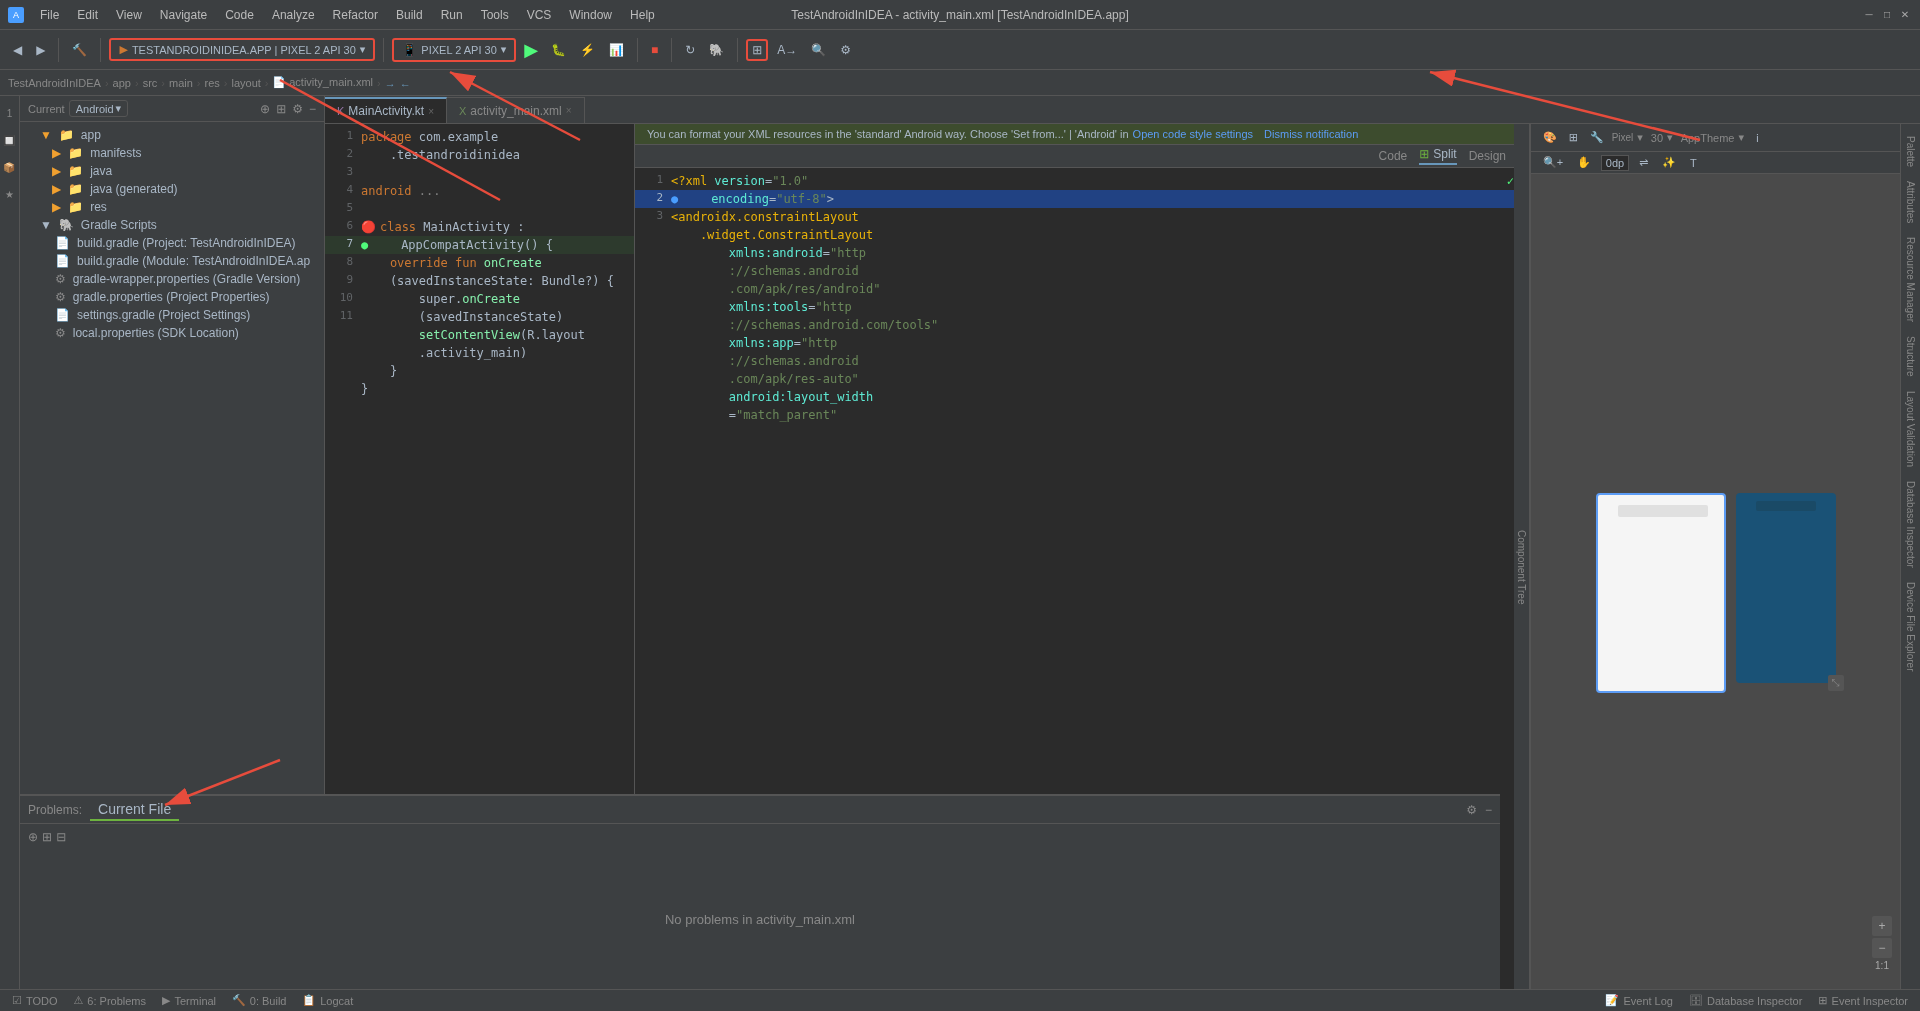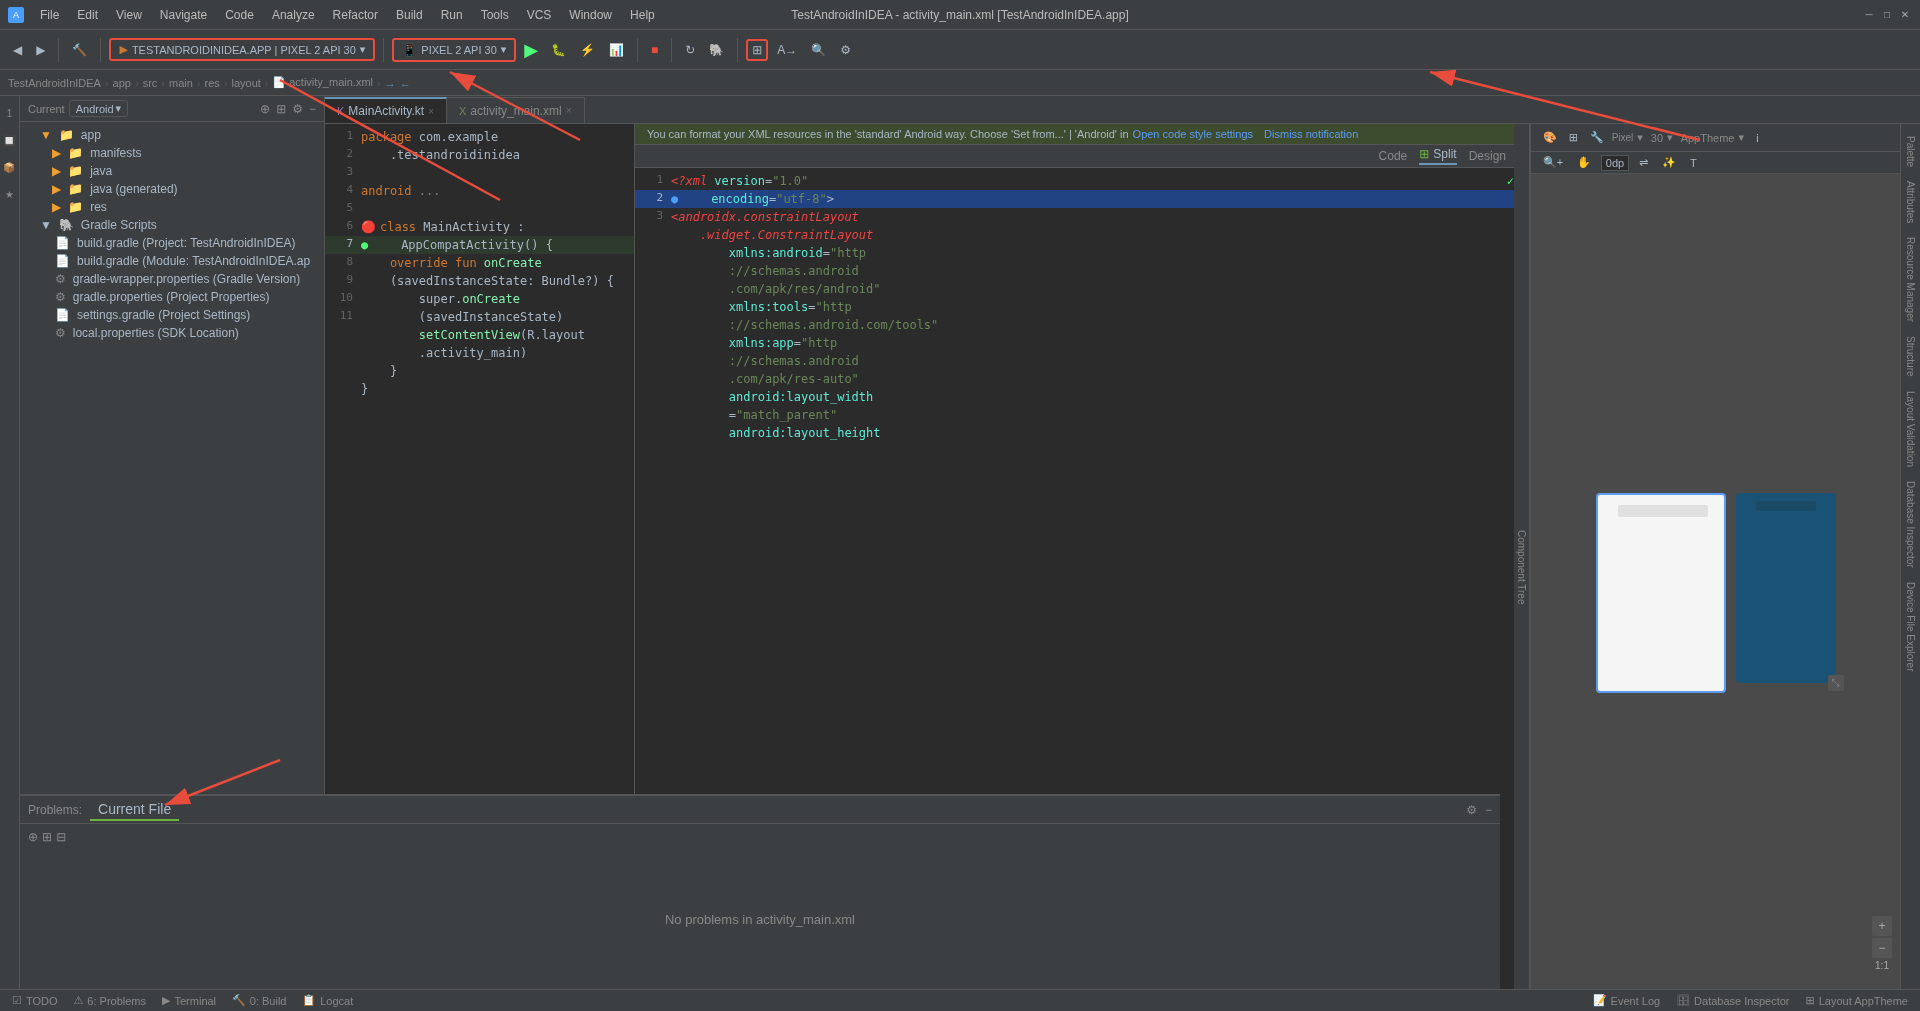--- a/index.html
+++ b/index.html
@@ -56,21 +56,21 @@
     #right-editor { flex: 1; background: #2b2b2b; display: flex; flex-direction: column; overflow: hidden; }
     .notification-bar { background: #3d4c2e; padding: 4px 12px; font-size: 11px; color: #a9b7c6; display: flex; align-items: center; gap: 4px; border-bottom: 1px solid #555; }
     .notification-bar a { color: #5c9cf5; cursor: pointer; }
     .code-area { flex: 1; overflow: auto; font-family: 'Consolas', monospace; font-size: 12px; line-height: 1.5; padding: 4px 0; }
     .code-line { display: flex; align-items: flex-start; min-height: 18px; }
     .line-num { width: 36px; text-align: right; padding-right: 8px; color: #606366; font-size: 11px; user-select: none; flex-shrink: 0; }
     .line-content { flex: 1; padding-right: 8px; white-space: pre; }
     .kw { color: #cc7832; }
     .fn { color: #86efac; }
     .cm { color: #808080; }
-    .tag { color: #ef4444; font-style: italic; }
+    .tag { color: #eab308; }
     .attr { color: #5eead4; }
     .val { color: #6a8759; }
     .cls { color: #a9b7c6; }
     .status-footer { height: 22px; background: #3c3f41; border-top: 1px solid #555; display: flex; align-items: center; padding: 0 8px; font-size: 11px; color: #888; }
 
     
     #design-panel { width: 370px; background: #3c3f41; border-left: 1px solid #555; display: flex; flex-direction: column; }
     #design-toolbar { display: flex; align-items: center; padding: 4px 8px; border-bottom: 1px solid #555; gap: 4px; font-size: 11px; }
     .design-btn { background: none; border: none; color: #a9b7c6; cursor: pointer; padding: 2px 4px; font-size: 11px; }
     #design-canvas { flex: 1; background: #4a4a4a; display: flex; align-items: center; justify-content: center; position: relative; overflow: hidden; }
@@ -450,24 +450,20 @@
             <span class="line-content"><span class="val">        .com/apk/res-auto"</span></span>
           </div>
           <div class="code-line">
             <span class="line-num"></span>
             <span class="line-content"><span class="attr">        android:layout_width</span></span>
           </div>
           <div class="code-line">
             <span class="line-num"></span>
             <span class="line-content"><span class="attr">        </span>=<span class="val">"match_parent"</span></span>
           </div>
-          <div class="code-line">
-            <span class="line-num"></span>
-            <span class="line-content"><span class="attr">        android:layout_height</span></span>
-          </div>
         </div>
         <div class="status-footer">
           <span>androidx.constraintlayout.widget.ConstraintLayout</span>
         </div>
       </div>
 
       <div id="component-tree-label">
         <span style="font-size:10px;color:#888;">Component Tree</span>
       </div>
 
@@ -575,21 +571,21 @@
     <div class="status-item">
       <span>📝</span>
       <span>Event Log</span>
     </div>
     <div class="status-item">
       <span>🗄</span>
       <span>Database Inspector</span>
     </div>
     <div class="status-item">
       <span>⊞</span>
-      <span>Layout AppTheme</span>
+      <span>Event Inspector</span>
     </div>
   </div>
 </div>
 
 <svg style="position:fixed;top:0;left:0;width:1920px;height:1011px;pointer-events:none;z-index:200;">
 
   <line x1="580" y1="140" x2="450" y2="72" stroke="#e74c3c" stroke-width="2.5" marker-end="url(#arrowhead)"></line>
 
   <line x1="500" y1="200" x2="280" y2="80" stroke="#e74c3c" stroke-width="2.5"></line>
 

